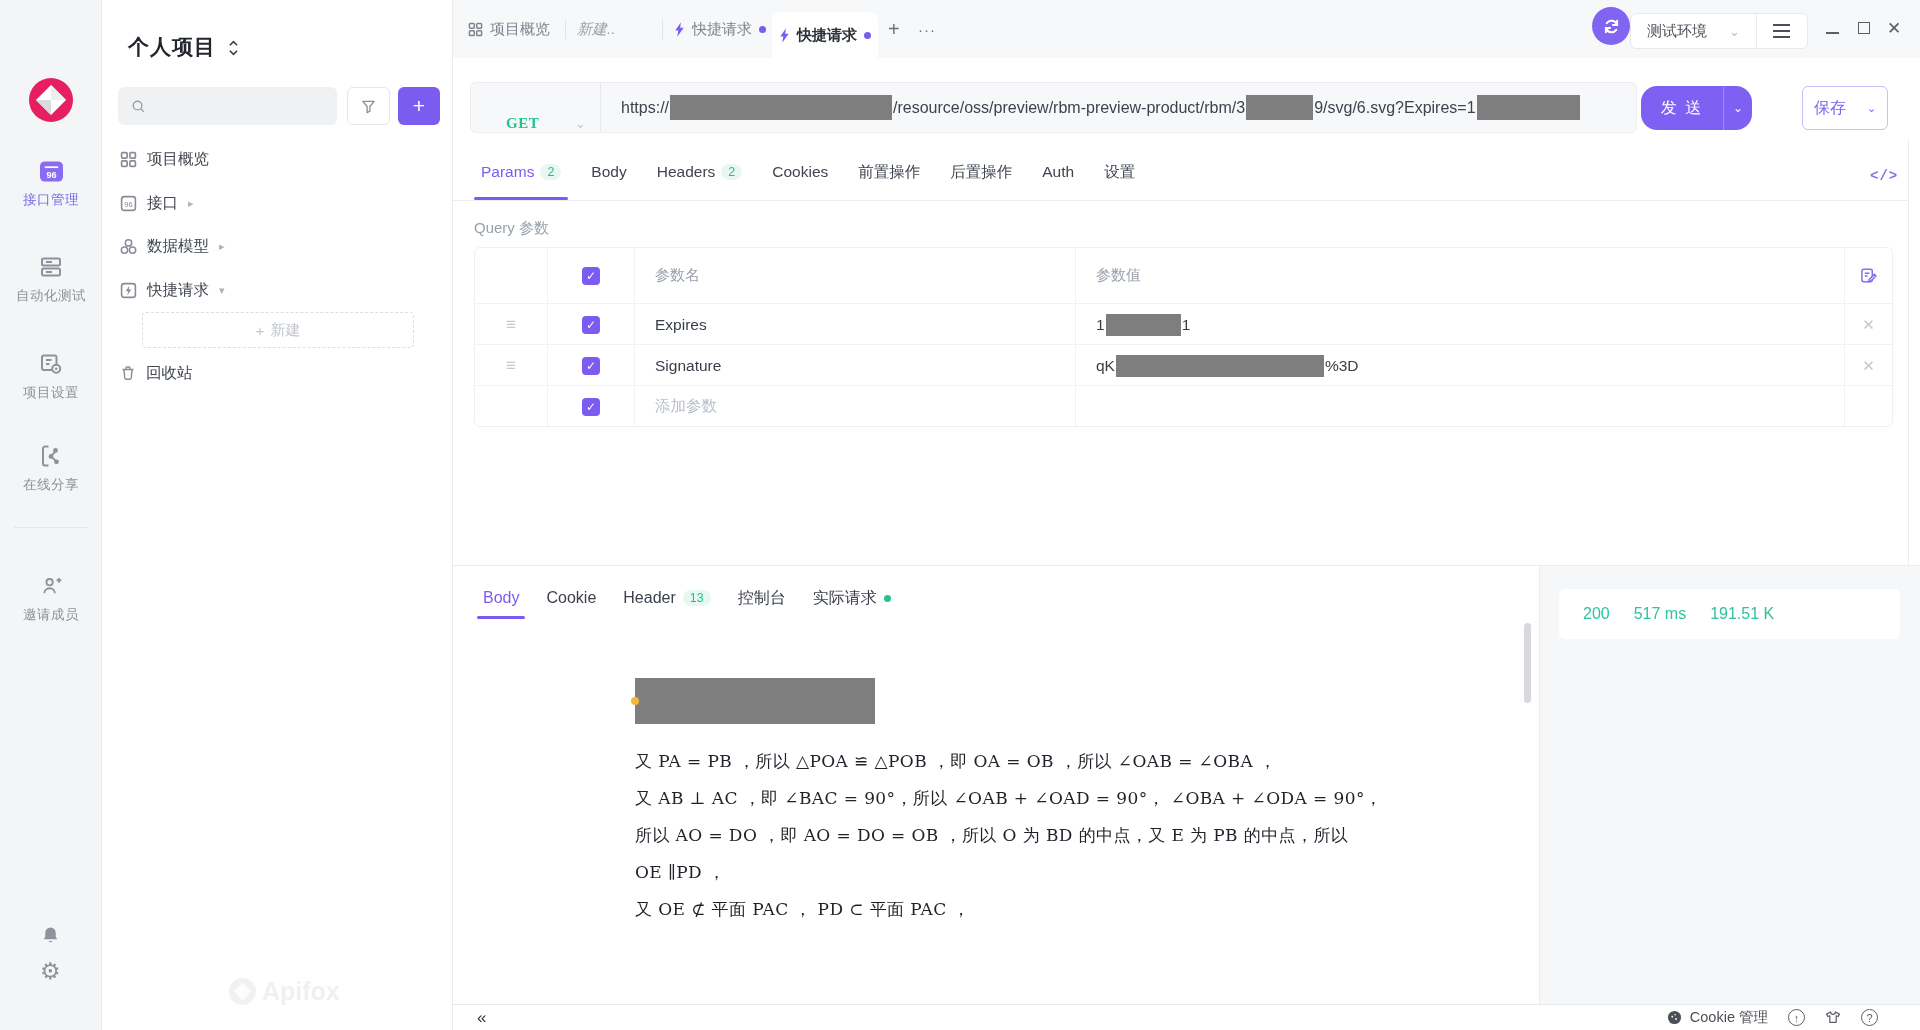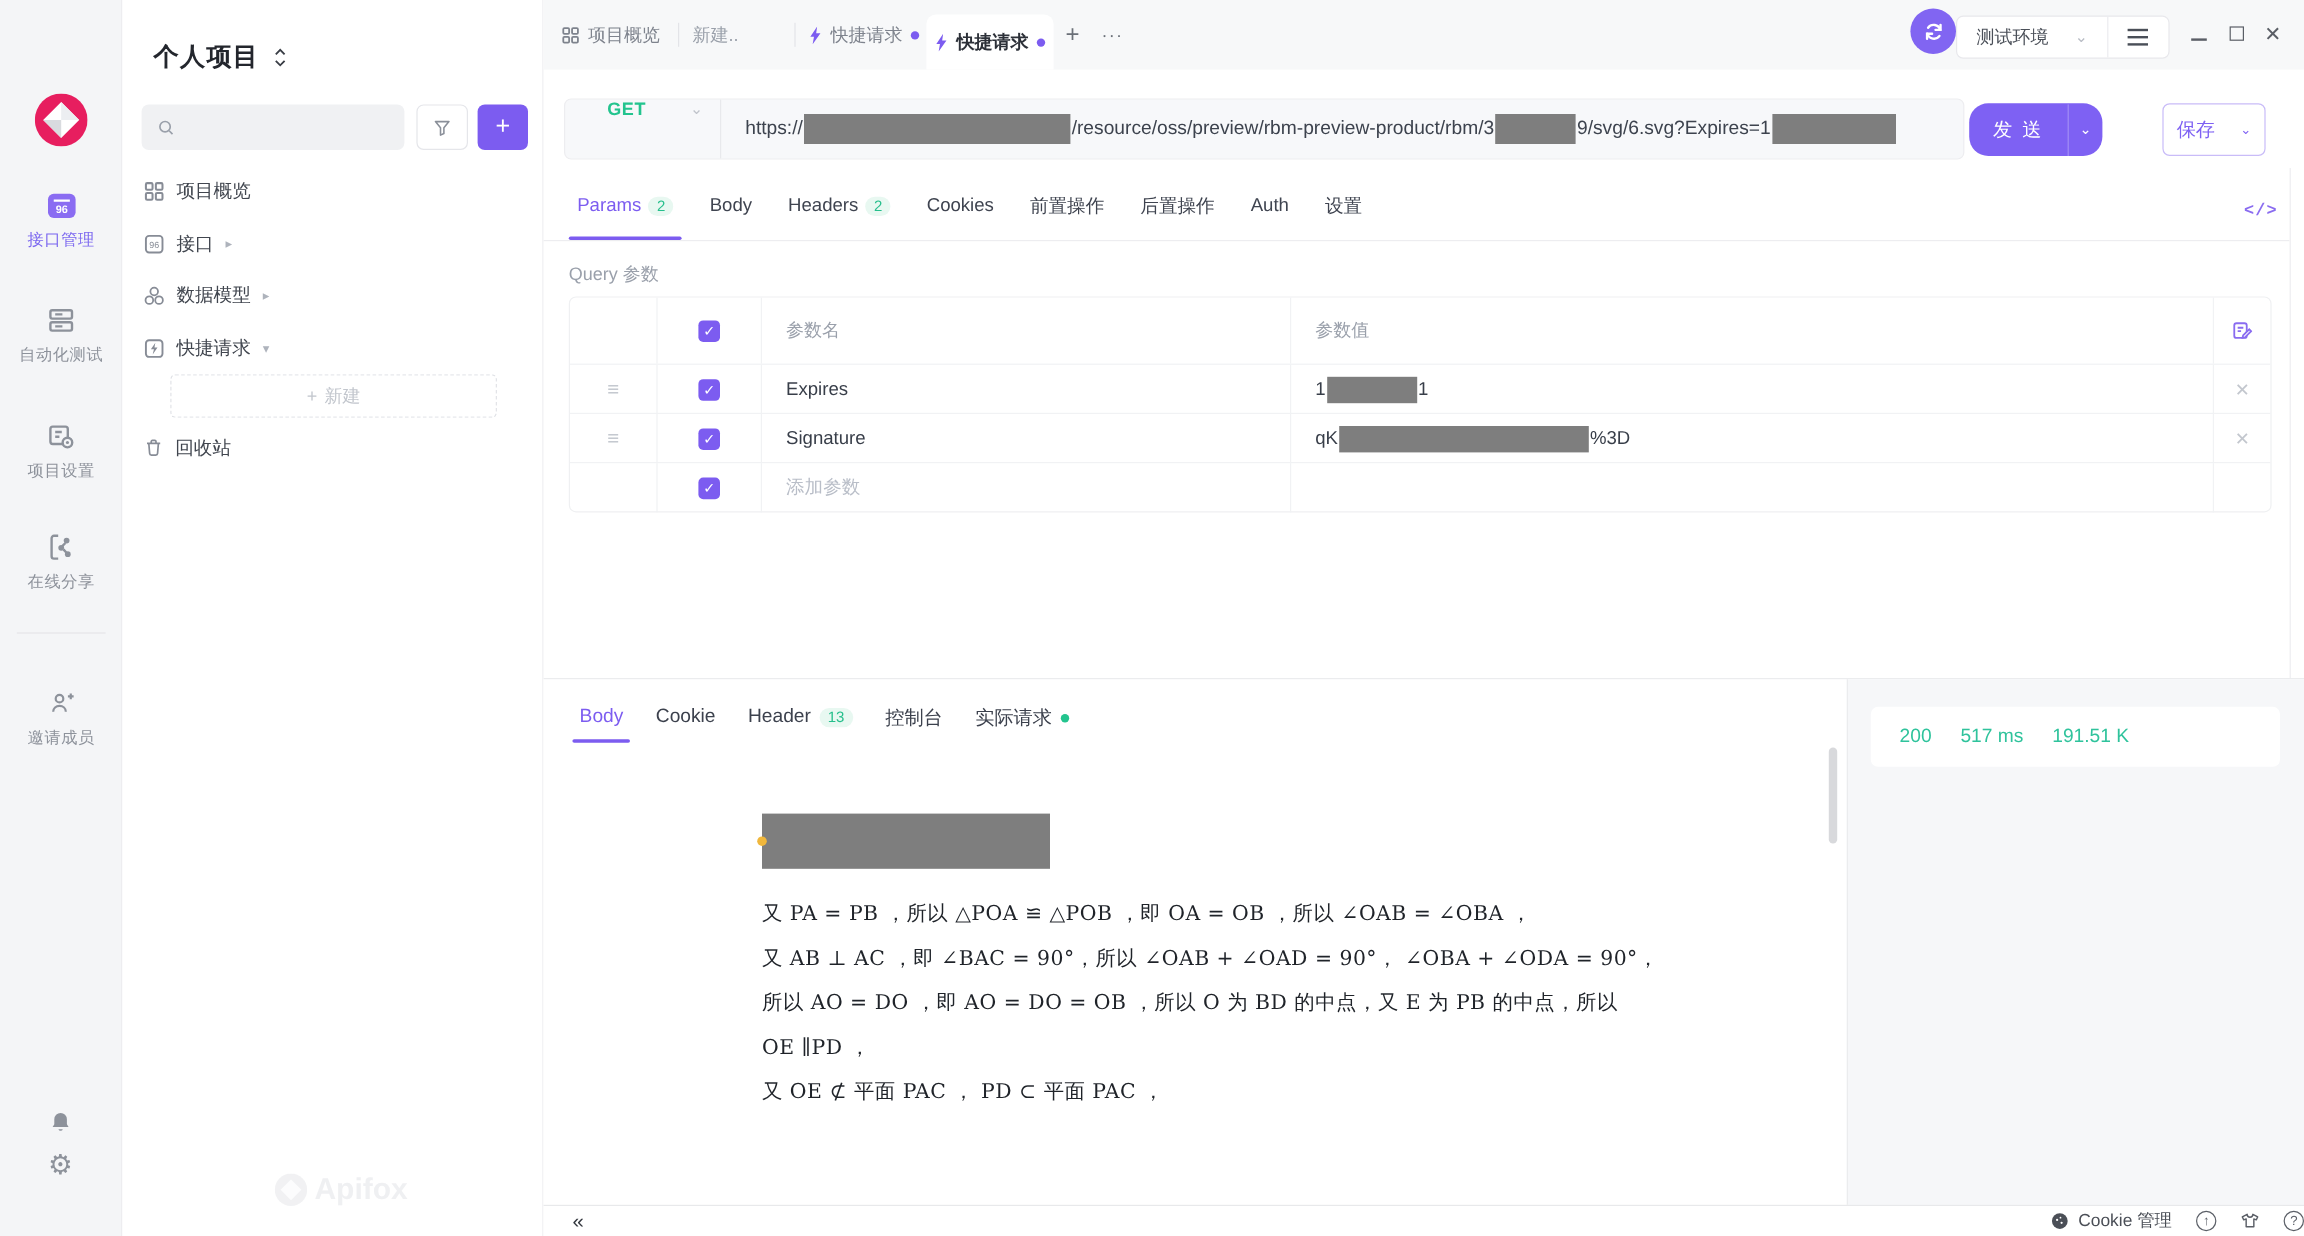--- a/index.html
+++ b/index.html
@@ -50,21 +50,21 @@
   .env-box .env-div { width:1px; height:34px; background:#ececef; margin-left:16px; }
   .env-burger { display:flex; flex-direction:column; gap:4px; margin-left:16px; }
   .env-burger i { display:block; width:17px; height:2px; background:#4a4f58; }
   .win-btn { position:absolute; top:17px; width:22px; height:22px; display:flex; align-items:center; justify-content:center; color:#5a5e66; cursor:pointer; }
   .wb-min { border-bottom:2px solid #5a5e66; width:13px; height:1px; margin-top:10px; }
   .wb-max { width:12px; height:12px; border:1.6px solid #5a5e66; }
   .wb-close { font-size:17px; line-height:1; }
 
   
   .url-bar { position:absolute; left:17px; top:82px; width:1167px; height:51px; background:#f7f8fa; border:1px solid #ededf0; border-radius:6px; display:flex; align-items:center; }
-  .method { width:130px; height:100%; display:flex; align-items:flex-start; border-right:1px solid #e8e9ec; cursor:pointer; }
+  .method { width:130px; height:100%; display:flex; align-items:flex-end; border-right:1px solid #e8e9ec; cursor:pointer;font-family:Liberation Serif, serif; }
   .method .m-label { color:#23c48e; font-weight:700; font-size:15px; margin-left:35px; letter-spacing:.5px; }
   .method .m-chev { color:#c0c4cb; font-size:13px; margin-left:auto; margin-right:14px; }
   .url-text { font-size:16px; color:#3d434e; margin-left:20px; white-space:nowrap; display:flex; align-items:center; cursor:text; }
   .redact { display:inline-block; height:25px; background:#7e7e7e; vertical-align:middle; margin:0 1px; }
   .send-btn { position:absolute; left:1188px; top:86px; width:111px; height:44px; background:#7e61f3; border-radius:16px; display:flex; align-items:center; color:#fff; cursor:pointer; }
   .send-btn .s-label { font-size:16px; flex:1; text-align:center; letter-spacing:2px; }
   .send-btn .s-div { width:1px; height:43px; background:rgba(255,255,255,.28); }
   .send-btn .s-chev { width:28px; text-align:center; font-size:12px; }
   .save-btn { position:absolute; left:1349px; top:86px; width:86px; height:44px; background:#fff; border:1px solid #c9bcf8; border-radius:6px; color:#7e61f3; font-size:16px; display:flex; align-items:center; justify-content:center; gap:21px; cursor:pointer; }
   .save-btn .s-chev { font-size:11px; }
@@ -112,21 +112,21 @@
   .body-redact .hl-dot { position:absolute; left:-4px; top:19px; width:8px; height:8px; border-radius:50%; background:#f0b73c; }
   .math-lines { margin-top:19px; }
   .math-line { height:37px; display:flex; align-items:center; font-family:"DejaVu Serif","Liberation Serif",serif; font-size:17px; color:#1f2329; letter-spacing:.4px; white-space:nowrap; }
   .resp-scrollbar { position:absolute; left:1071px; top:57px; width:7px; height:80px; border-radius:4px; background:#d8d9dc; cursor:pointer; }
   .resp-right { position:absolute; left:1086px; top:0; width:381px; height:439px; background:#f6f7f9; border-left:1px solid #ebecee; }
   .status-card { position:absolute; left:19px; top:23px; width:341px; height:50px; background:#fff; border-radius:6px; display:flex; align-items:center; gap:24px; padding-left:24px; font-size:16px; color:#2fc39c; }
 
   
   .bottombar { position:absolute; left:0; top:1004px; width:1467px; height:26px; background:#fff; border-top:1px solid #e8e9eb; display:flex; align-items:center; }
   .bb-collapse { margin-left:24px; font-size:17px; color:#34383f; cursor:pointer; line-height:1; }
-  .bb-right { margin-left:auto; display:flex; align-items:center; gap:20px; }
+  .bb-right { margin-left:auto; display:flex; align-items:center; gap:20px; margin-right:42px; }
   .bb-cookie { display:flex; align-items:center; gap:8px; font-size:14.5px; color:#4b4f57; cursor:pointer; }
   .circle-icon { width:17px; height:17px; border:1.5px solid #5b5f67; border-radius:50%; color:#5b5f67; font-size:11px; display:flex; align-items:center; justify-content:center; cursor:pointer; }
   .bb-shirt { color:#5b5f67; cursor:pointer; }
 </style>
 </head>
 <body>
 
 <div class="app">
 
   <div class="rail">
@@ -313,21 +313,21 @@
           <svg viewBox="0 0 16 16" width="15" height="15" fill="none" stroke="currentColor" stroke-width="1.6">
             <rect x="1.5" y="1.5" width="5.2" height="5.2" rx="1"></rect>
               <rect x="9.3" y="1.5" width="5.2" height="5.2" rx="1"></rect>
             <rect x="1.5" y="9.3" width="5.2" height="5.2" rx="1"></rect>
               <rect x="9.3" y="9.3" width="5.2" height="5.2" rx="1"></rect>
           </svg>
         </span>
         <span>项目概览</span>
       </div>
       <div class="tb-sep" style="left:112px"></div>
-      <div class="tb-tab" style="left:124px;color:#9aa0aa">
+      <div class="tb-tab" style="left:124px;font-style:italic;color:#9aa0aa">
         <span>新建..</span>
       </div>
       <div class="tb-sep" style="left:209px"></div>
       <div class="tb-tab" style="left:221px">
         <span>
           <svg viewBox="0 0 12 16" width="11" height="15">
               <path d="M7.6 0 1.4 9.2h3.3L3.5 16l7.1-10H6.7z" fill="#7c5cf0"></path>
             </svg>
         </span>
         <span>快捷请求</span>

